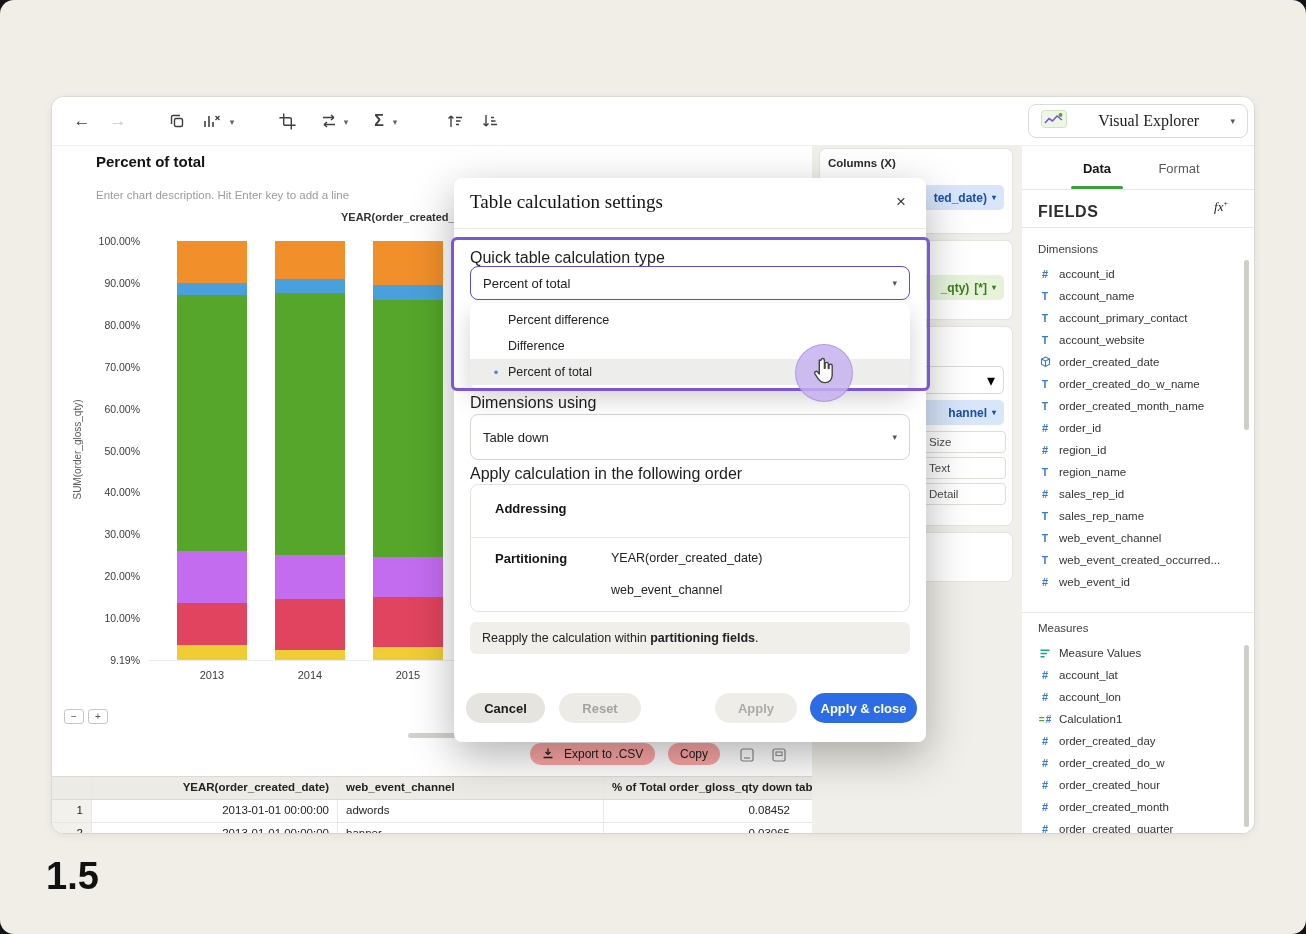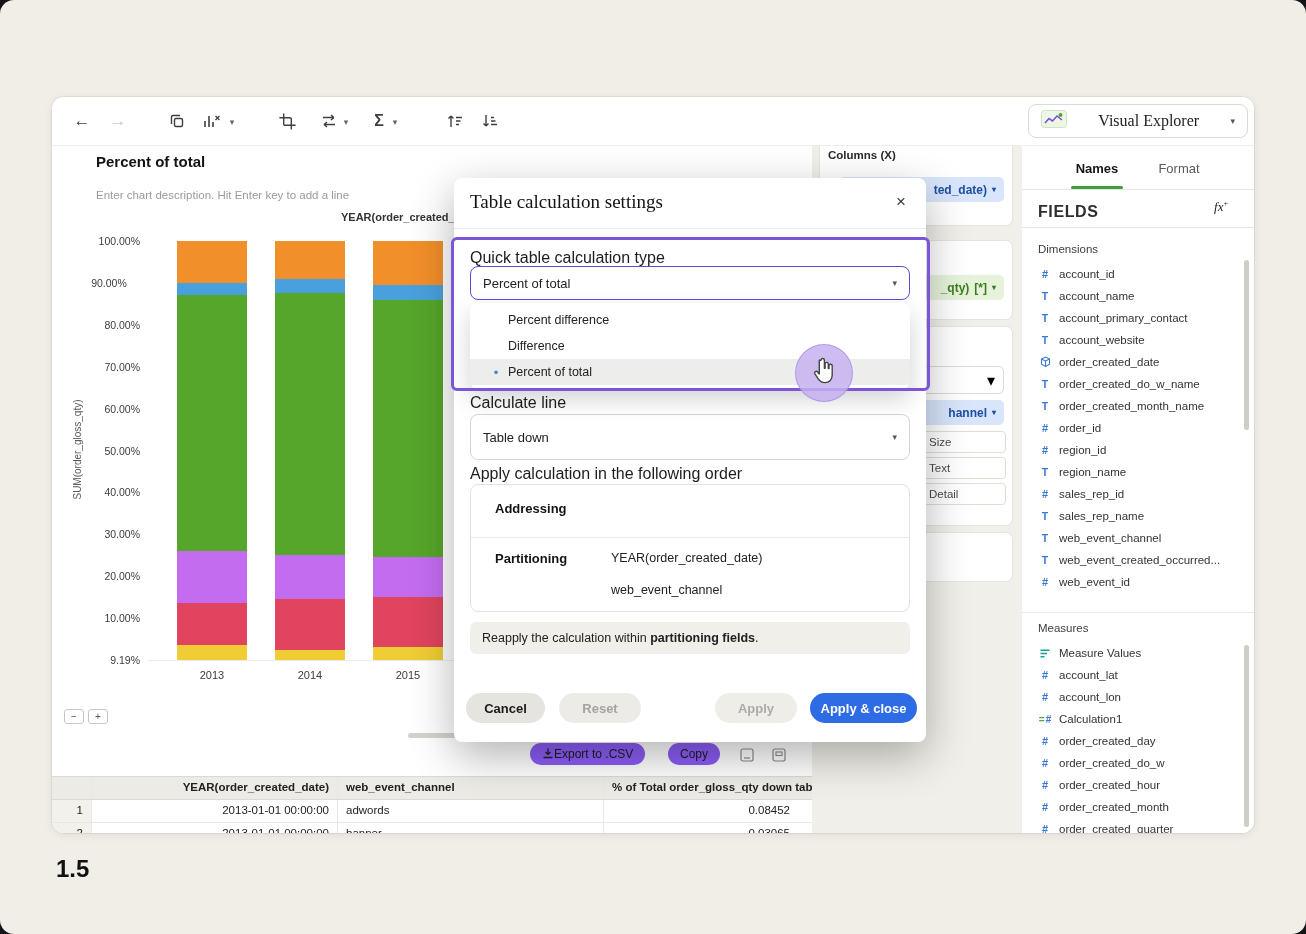--- a/index.html
+++ b/index.html
@@ -29,37 +29,37 @@
                 transform:rotate(-90deg);}
   .ytick{position:absolute;left:26px;width:62px;text-align:right;font-size:10.5px;color:#3c3c3c;}
   .xtick{position:absolute;top:572px;width:70px;text-align:center;font-size:11px;color:#3c3c3c;}
   .plot{position:absolute;left:96px;top:144px;width:312px;height:419px;border-bottom:1px solid #ececec;}
   .bar{position:absolute;bottom:0;width:70px;height:419px;display:flex;flex-direction:column-reverse;}
   .seg{width:100%;}
   .zoom-btn{position:absolute;top:612px;width:20px;height:15px;background:#fff;border:1px solid #c9c7c1;border-radius:3px;
             font-size:10px;color:#555;line-height:13px;text-align:center;padding:0;cursor:pointer;}
   .hscroll{position:absolute;left:356px;top:636px;width:56px;height:5px;background:#d4d2cc;border-radius:3px;cursor:pointer;}
   
-  .pill-btn{position:absolute;top:646px;height:22px;border:none;border-radius:11px;background:#8b5cf6;color:#1c1c1c;
-            font-size:12px;font-family:"Liberation Sans",sans-serif;display:flex;align-items:center;gap:0;
+  .pill-btn{position:absolute;top:646px;height:22px;border:none;border-radius:11px;background:#fca5a5;color:#1c1c1c;
+            font-size:12px;font-family:"Liberation Sans",sans-serif;display:flex;align-items:center;gap:10px;
             padding:0 12px;cursor:pointer;}
   .win-ic{position:absolute;top:649px;width:18px;height:18px;display:flex;align-items:center;justify-content:center;
           background:none;border:none;padding:0;cursor:pointer;}
   .grid{position:absolute;left:0;top:679px;width:760px;font-size:11.5px;color:#222;}
   .grow{display:flex;height:22px;background:#fff;border-bottom:1px solid #e9e7e1;}
   .grow.head{background:#edebe5;border-top:1px solid #dcdad4;border-bottom:1px solid #dcdad4;font-weight:bold;}
   .gc{box-sizing:border-box;padding:4px 8px 0 8px;border-right:1px solid #e9e7e1;white-space:nowrap;overflow:hidden;}
   .gc.n{width:40px;text-align:right;background:#f3f1eb;}
   .grow.head .gc.n{background:transparent;}
   .gc.c1{width:246px;text-align:right;}
   .gc.c2{width:266px;text-align:left;}
   .gc.c3{width:208px;text-align:right;padding-right:22px;border-right:none;}
   
   .card{position:absolute;background:#fff;border-radius:6px;box-shadow:0 0 0 1px rgba(0,0,0,.045);}
-  .card.columns{left:768px;top:44px;width:192px;height:84px;}
+  .card.columns{left:768px;top:52px;width:192px;height:84px;}
   .card.rows{left:768px;top:144px;width:192px;height:78px;}
   .card.marks{left:768px;top:230px;width:192px;height:198px;}
   .card.extra{left:768px;top:436px;width:192px;height:48px;}
   .card-title{position:absolute;left:8px;top:8px;font-size:11.5px;font-weight:bold;color:#2a2a2a;}
   .pill{position:absolute;height:25px;border-radius:5px;display:flex;align-items:center;justify-content:flex-end;gap:5px;
         padding:0 8px;box-sizing:border-box;font-size:12px;font-weight:bold;cursor:pointer;}
   .pill.blue{background:#d8e5fb;color:#1c4fa3;}
   .pill.green{background:#e6f3da;color:#3e7b1f;}
   .pill .pchev{font-size:8px;}
   .pill.x{left:20px;top:36px;width:164px;}
@@ -126,21 +126,21 @@
   .mbtn.cancel{left:12px;width:79px;background:#e6e4df;color:#1a1a1a;}
   .mbtn.reset{left:105px;width:82px;background:#edebe6;color:#a3a3a3;}
   .mbtn.apply{left:261px;width:82px;background:#efede8;color:#ababab;}
   .mbtn.primary{left:356px;width:107px;background:#2e6ce5;color:#fff;}
   
   .purple-box{position:absolute;left:399px;top:140px;width:479px;height:154px;border:3px solid #7d55d8;border-radius:6px;
               box-sizing:border-box;z-index:60;pointer-events:none;}
   .cursor{position:absolute;left:743px;top:247px;width:56px;height:56px;border-radius:50%;background:rgba(198,178,240,.85);
           border:1px solid rgba(125,85,216,.35);z-index:70;display:flex;align-items:center;justify-content:center;}
   
-  .version{position:absolute;left:56px;top:855px;font-size:24px;font-weight:800;color:#111;}
+  .version{position:absolute;left:46px;top:855px;font-size:38px;font-weight:800;color:#111;}
 </style>
 </head>
 <body>
 
 <div class="stage">
   <div class="app-window">
 
     <div class="toolbar">
       <button class="tb-btn" style="left:17px">←</button>
       <button class="tb-btn dis" style="left:53px">→</button>
@@ -198,21 +198,21 @@
     </div>
 
     <div class="mid-bg"></div>
 
     <div class="chart-title">Percent of total</div>
     <div class="chart-desc">Enter chart description. Hit Enter key to add a line</div>
     <div class="x-axis-title">YEAR(order_created_d</div>
     <div class="y-axis-label">SUM(order_gloss_qty)</div>
     <div>
         <div class="ytick" style="top: 138px;">100.00%</div>
-        <div class="ytick" style="top: 179.9px; text-align: center;">90.00%</div>
+        <div class="ytick" style="top: 179.9px;">90.00%</div>
         <div class="ytick" style="top: 221.8px;">80.00%</div>
         <div class="ytick" style="top: 263.7px;">70.00%</div>
         <div class="ytick" style="top: 305.6px;">60.00%</div>
         <div class="ytick" style="top: 347.5px;">50.00%</div>
         <div class="ytick" style="top: 389.4px;">40.00%</div>
         <div class="ytick" style="top: 431.3px;">30.00%</div>
         <div class="ytick" style="top: 473.2px;">20.00%</div>
         <div class="ytick" style="top: 515.1px;">10.00%</div>
         <div class="ytick" style="top: 557px;">9.19%</div>
       </div>
@@ -321,21 +321,21 @@
         <span>hannel</span>
         <span class="pchev">▾</span>
       </div>
     <div class="zone" style="top: 104px;">Size</div>
         <div class="zone" style="top: 130px;">Text</div>
         <div class="zone" style="top: 156px; text-align: center;">Detail</div>
       </div>
     <div class="card extra"></div>
 
     <div class="sidebar">
-      <button class="tab data">Names</button>
+      <button class="tab data">Data</button>
       <button class="tab format">Format</button>
       <div class="tab-underline"></div>
       <div class="tabs-border"></div>
       <div class="fields-row">
         <span class="fields-label">FIELDS</span>
         <span class="fx"><i>fx</i><sup>+</sup></span>
       </div>
       <div class="sec-label" style="top:98px">Dimensions</div>
       <div class="flist dims">
           <div class="fitem">
@@ -471,21 +471,21 @@
           </div>
           <div class="menu-item">
             <span class="dot"></span>
             <span>Difference</span>
           </div>
           <div class="menu-item selected">
             <span class="dot">•</span>
             <span>Percent of total</span>
           </div>
         </div>
-      <div class="field-label" style="top:216px">Calculate line</div>
+      <div class="field-label" style="top:216px">Dimensions using</div>
       <div class="select normal">
         <span>Table down</span>
         <span class="chev">▾</span>
       </div>
       <div class="field-label" style="top:287px">Apply calculation in the following order</div>
       <div class="order-box">
         <div class="addr">Addressing</div>
         <div class="order-div"></div>
         <div class="part">Partitioning</div>
         <div class="part-fields">

